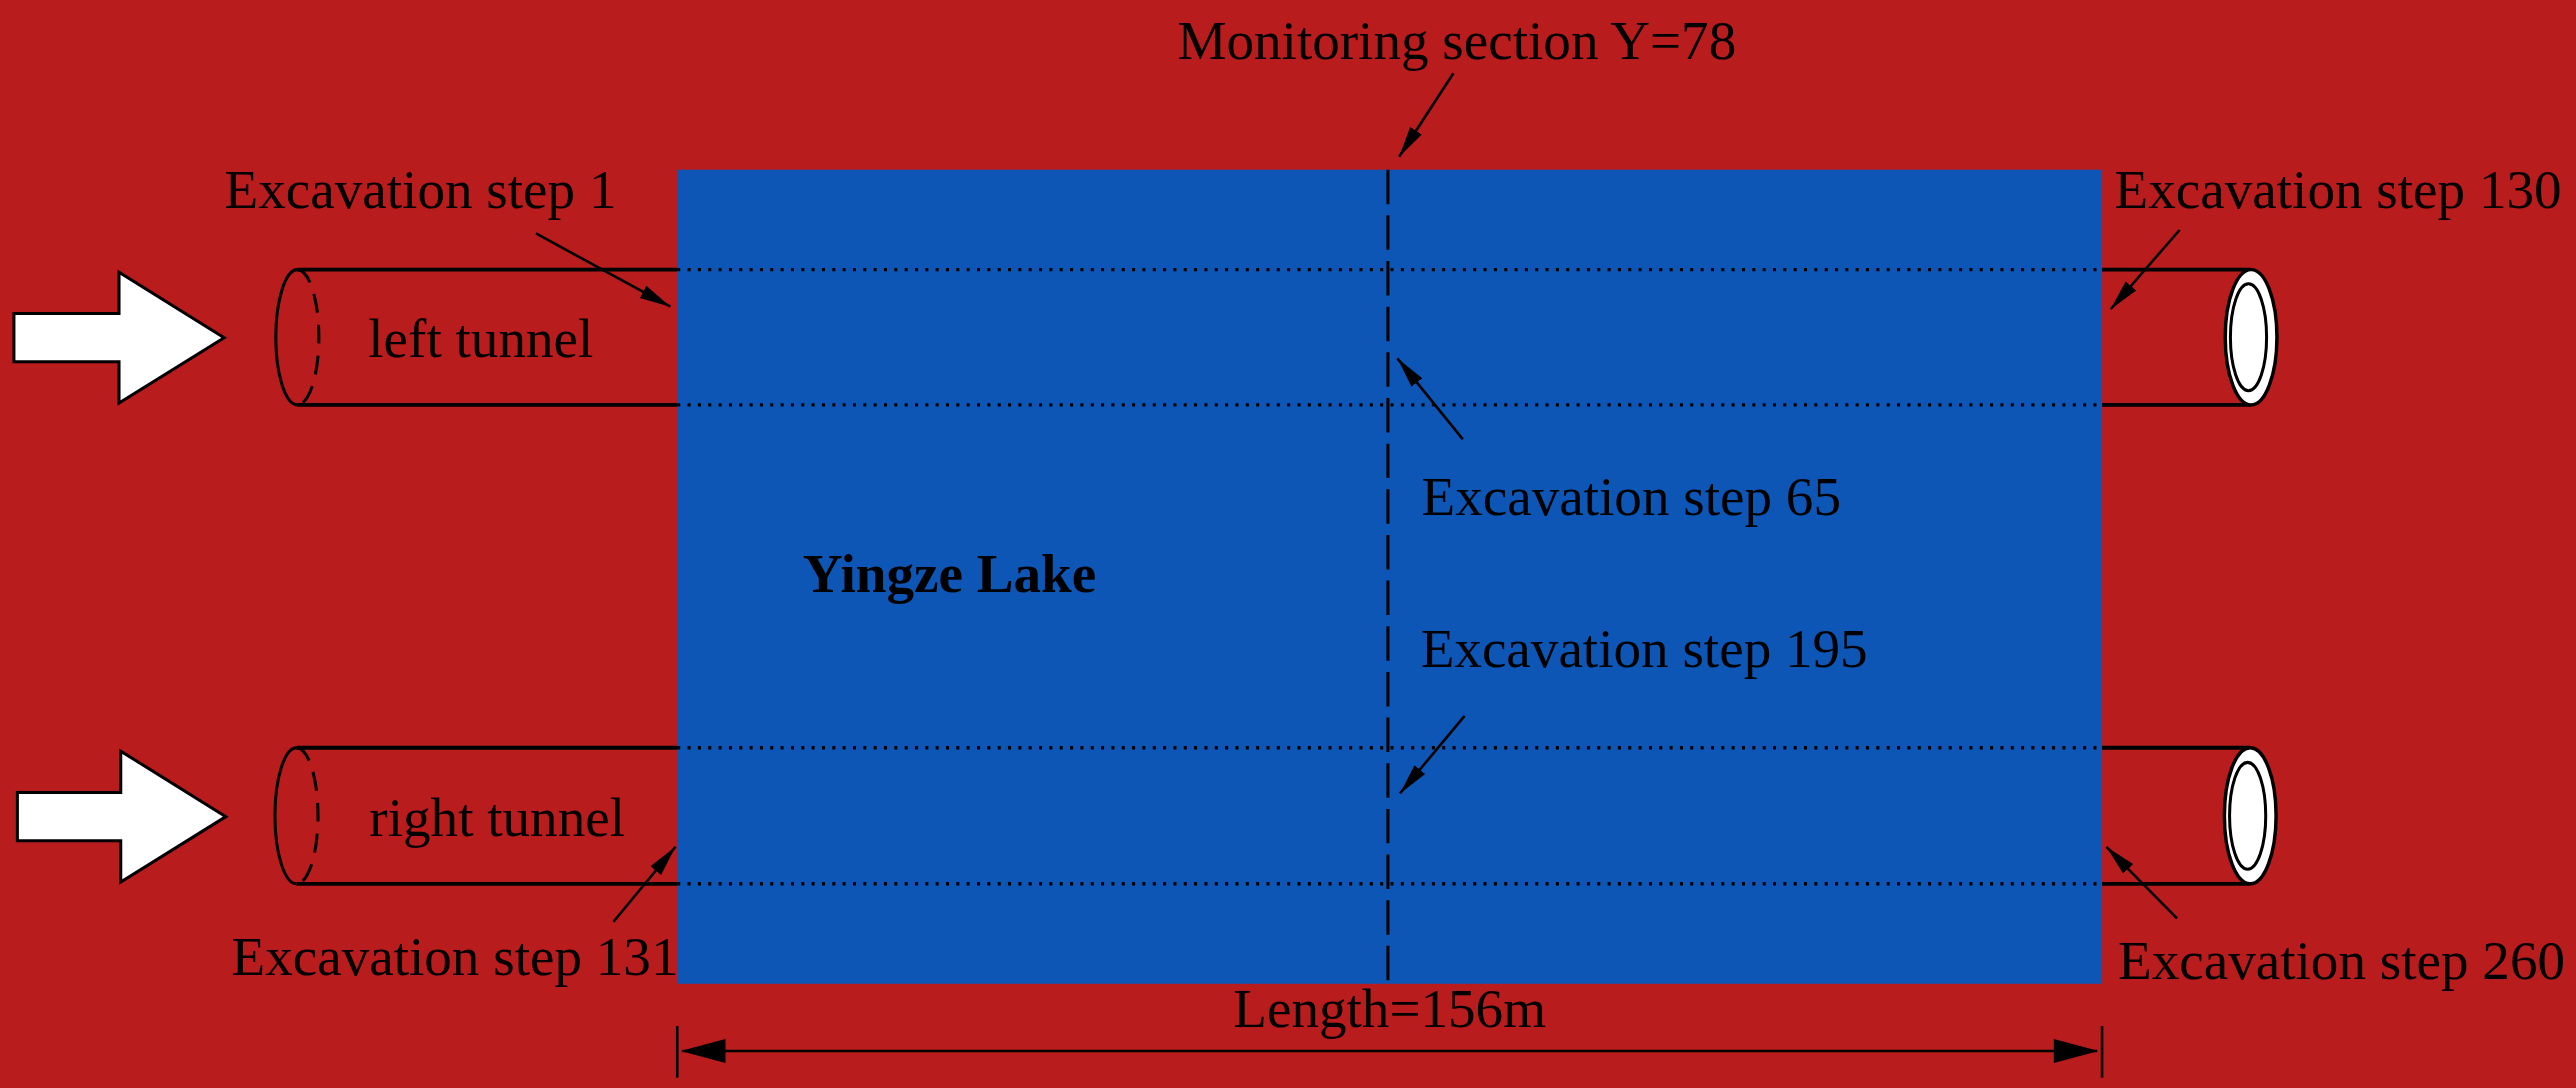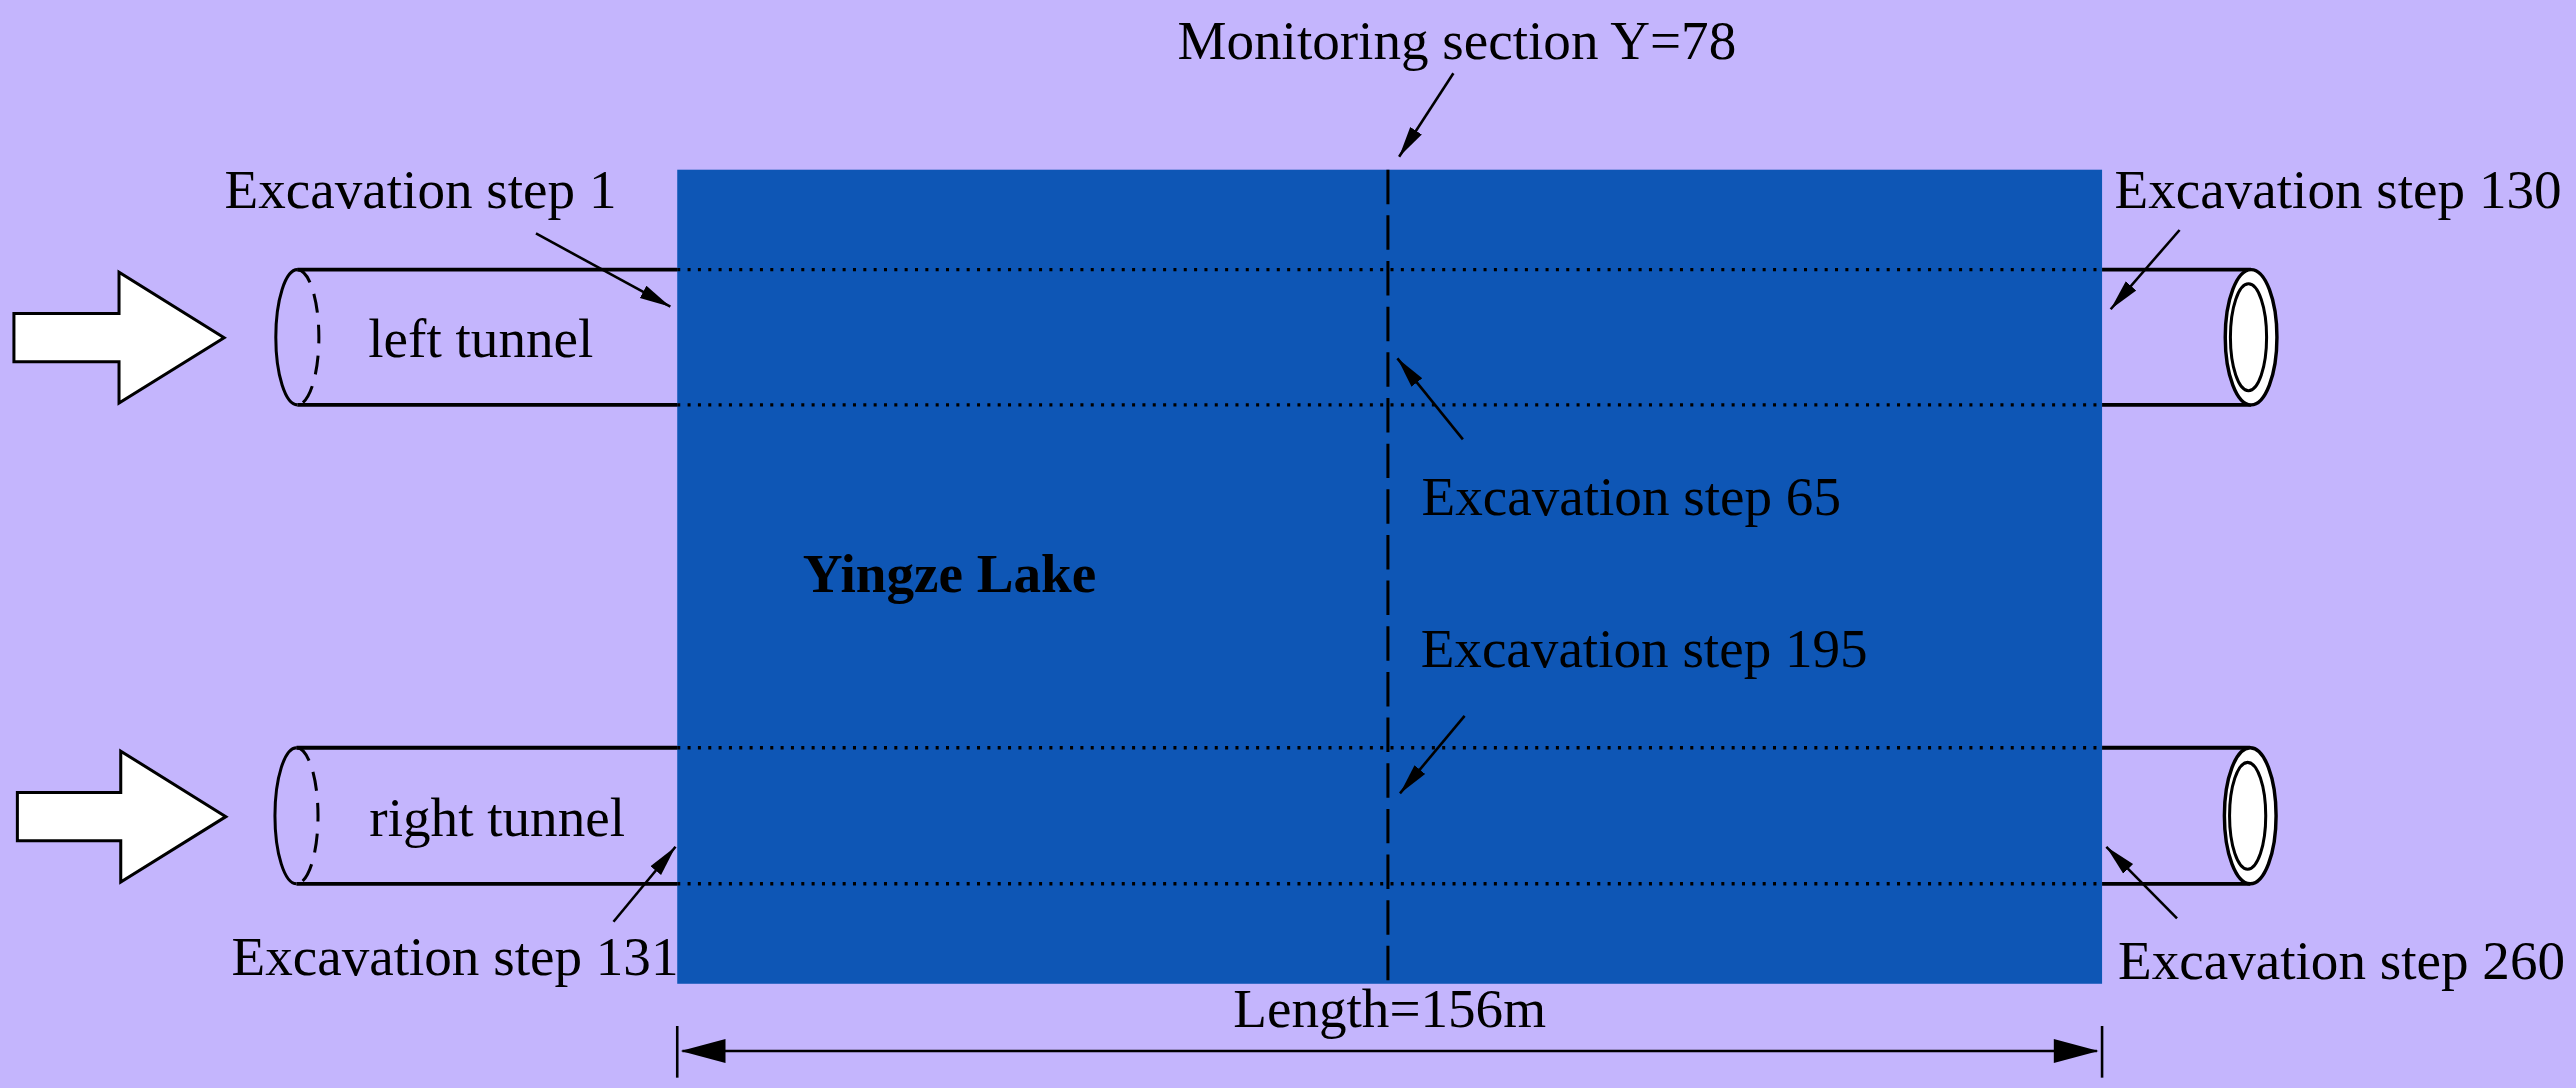--- a/index.html
+++ b/index.html
@@ -1,16 +1,16 @@
 <!DOCTYPE html>
 <html style="font-size:13.8px"><head>
 <meta charset="utf-8">
 <style>
   html, body { margin: 0; padding: 0; background: #ffffff; }
-  .stage { width: 2576px; height: 1088px; position: relative; background: #c4b5fd; }
+  .stage { width: 2576px; height: 1088px; position: relative; background: #b91c1c; }
   svg { display: block; }
   .lbl {
     font-family: "Liberation Serif", "DejaVu Serif", serif;
     font-size: 64px;
     fill: #000000;
   }
   .lbl-bold {
     font-family: "Liberation Serif", "DejaVu Serif", serif;
     font-size: 64px;
     font-weight: bold;

